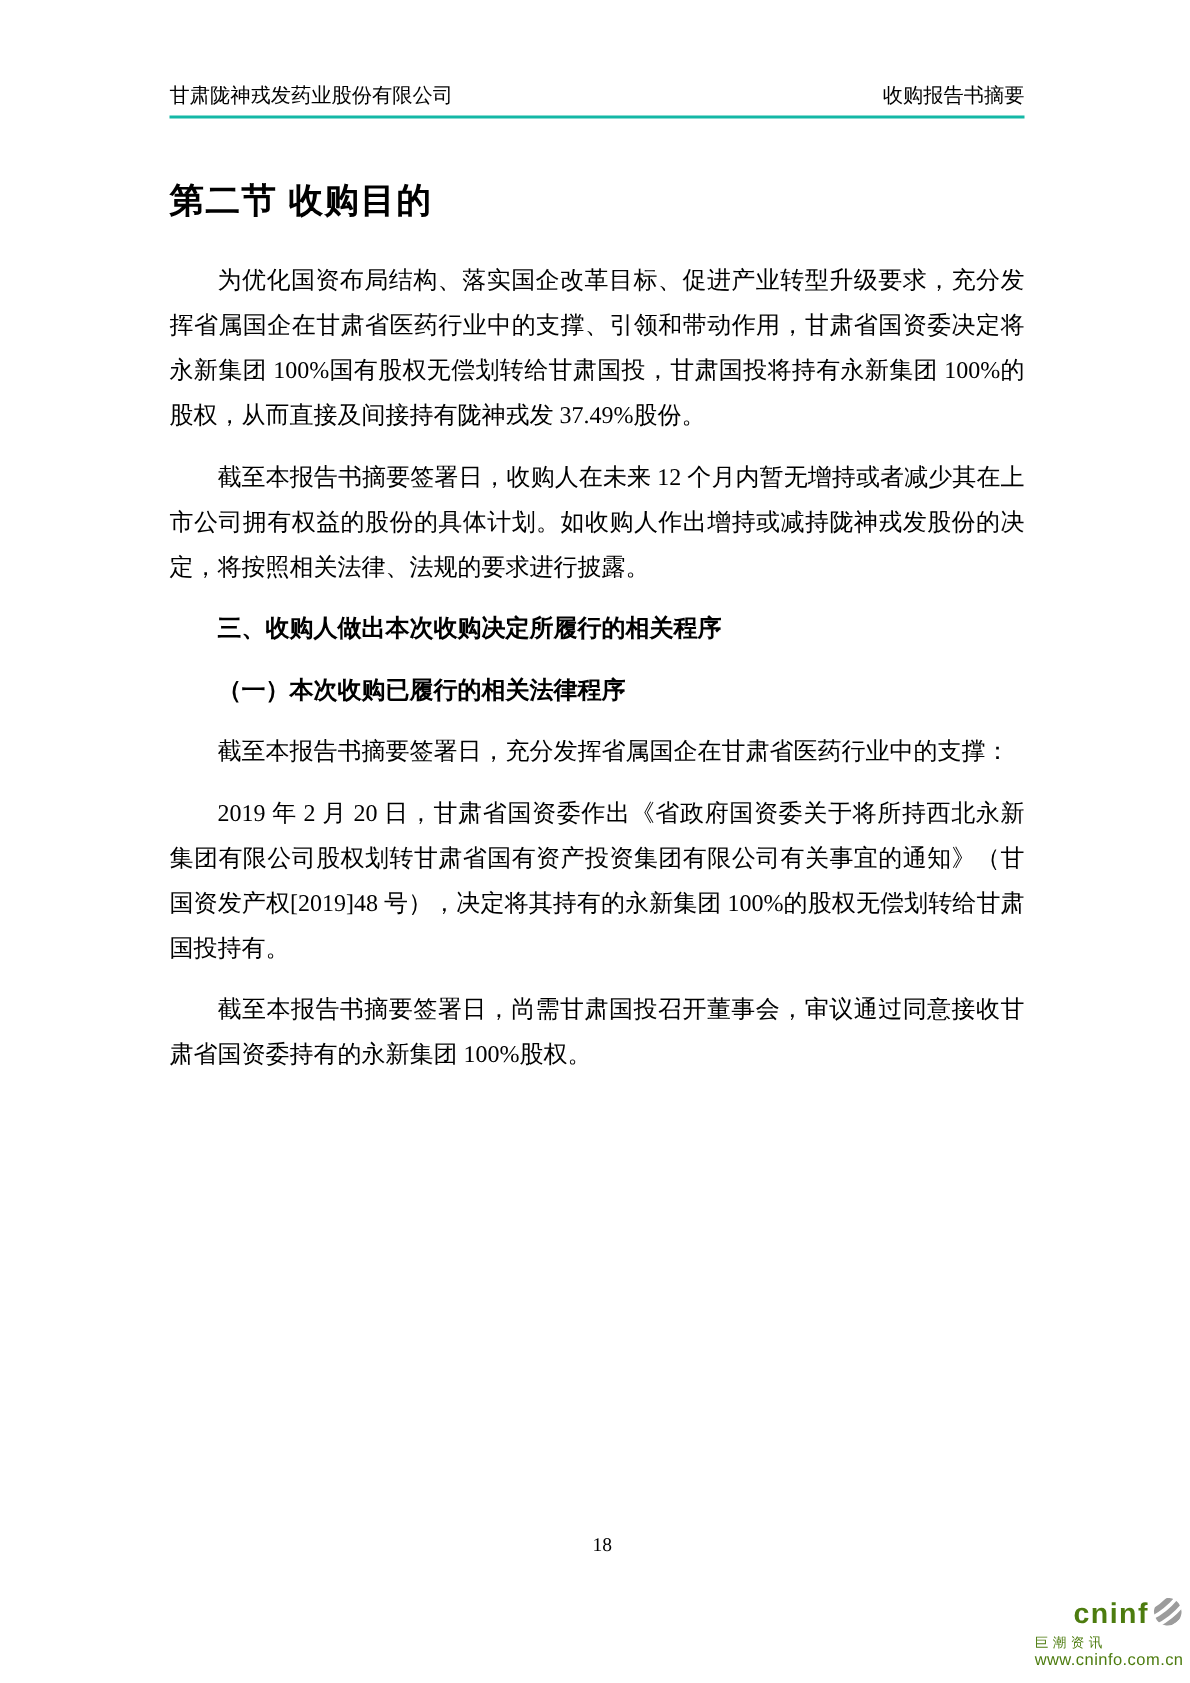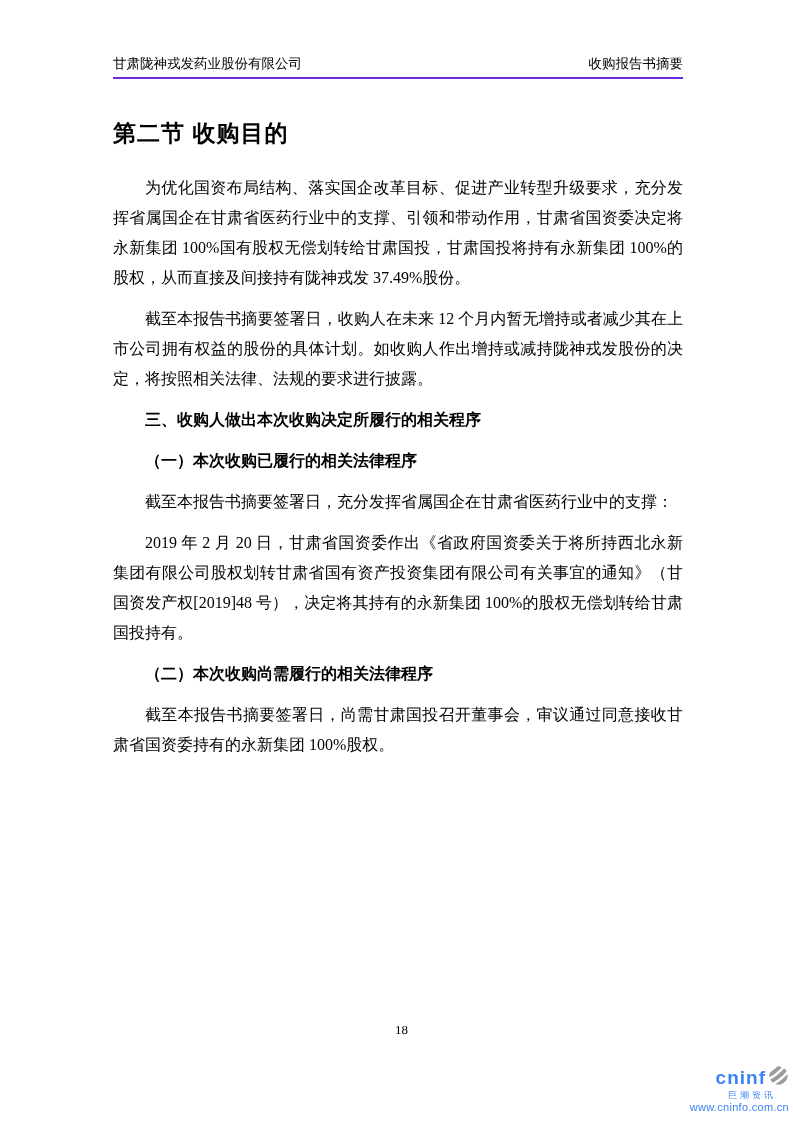--- a/index.html
+++ b/index.html
@@ -22,21 +22,21 @@
     position: absolute;
     top: 55px;
     left: 113px;
     right: 110px;
     display: flex;
     justify-content: space-between;
     align-items: flex-end;
     font-size: 13.5px;
     line-height: 17px;
     padding-bottom: 5px;
-    border-bottom: 2px solid #6d28d9;
+    border-bottom: 2px solid #14b8a6;
   }
   
   .doc-body {
     position: absolute;
     top: 106px;
     left: 113px;
     right: 110px;
   }
   .doc-title {
     margin: 12px 0 24px 0;
@@ -65,22 +65,21 @@
     bottom: 85px;
     text-align: center;
     font-size: 13px;
     line-height: 15px;
     padding-left: 10px;
   }
   .cninfo-logo {
     position: absolute;
     right: 4px;
     bottom: 8px;
-    text-align: right;
-    color: #3b82f6;
+    color: #4d7c0f;
     font-family: "Liberation Sans", "DejaVu Sans", sans-serif;
   }
   .cninfo-logo .logo-row {
     display: flex;
     align-items: center;
     justify-content: flex-end;
     gap: 2px;
   }
   .cninfo-logo .logo-word {
     font-size: 19px;
@@ -115,21 +114,20 @@
 
     <p>为优化国资布局结构、落实国企改革目标、促进产业转型升级要求，充分发挥省属国企在甘肃省医药行业中的支撑、引领和带动作用，甘肃省国资委决定将永新集团 100%国有股权无偿划转给甘肃国投，甘肃国投将持有永新集团 100%的股权，从而直接及间接持有陇神戎发 37.49%股份。</p>
 
     <p>截至本报告书摘要签署日，收购人在未来 12 个月内暂无增持或者减少其在上市公司拥有权益的股份的具体计划。如收购人作出增持或减持陇神戎发股份的决定，将按照相关法律、法规的要求进行披露。</p>
 
     <h2>三、收购人做出本次收购决定所履行的相关程序</h2>
     <h3>（一）本次收购已履行的相关法律程序</h3>
     <p>截至本报告书摘要签署日，充分发挥省属国企在甘肃省医药行业中的支撑：</p>
     <p>2019 年 2 月 20 日，甘肃省国资委作出《省政府国资委关于将所持西北永新集团有限公司股权划转甘肃省国有资产投资集团有限公司有关事宜的通知》（甘国资发产权[2019]48 号），决定将其持有的永新集团 100%的股权无偿划转给甘肃国投持有。</p>
 
-    <h3>（二）本次收购尚需履行的相关法律程序</h3>
     <p>截至本报告书摘要签署日，尚需甘肃国投召开董事会，审议通过同意接收甘肃省国资委持有的永新集团 100%股权。</p>
   </div>
 
   <div class="page-number">18</div>
 
   <div class="cninfo-logo">
     <div class="logo-row">
       <span class="logo-word">cninf</span>
       <span>
         <svg width="21" height="21" viewBox="0 0 24 24" aria-hidden="true">

